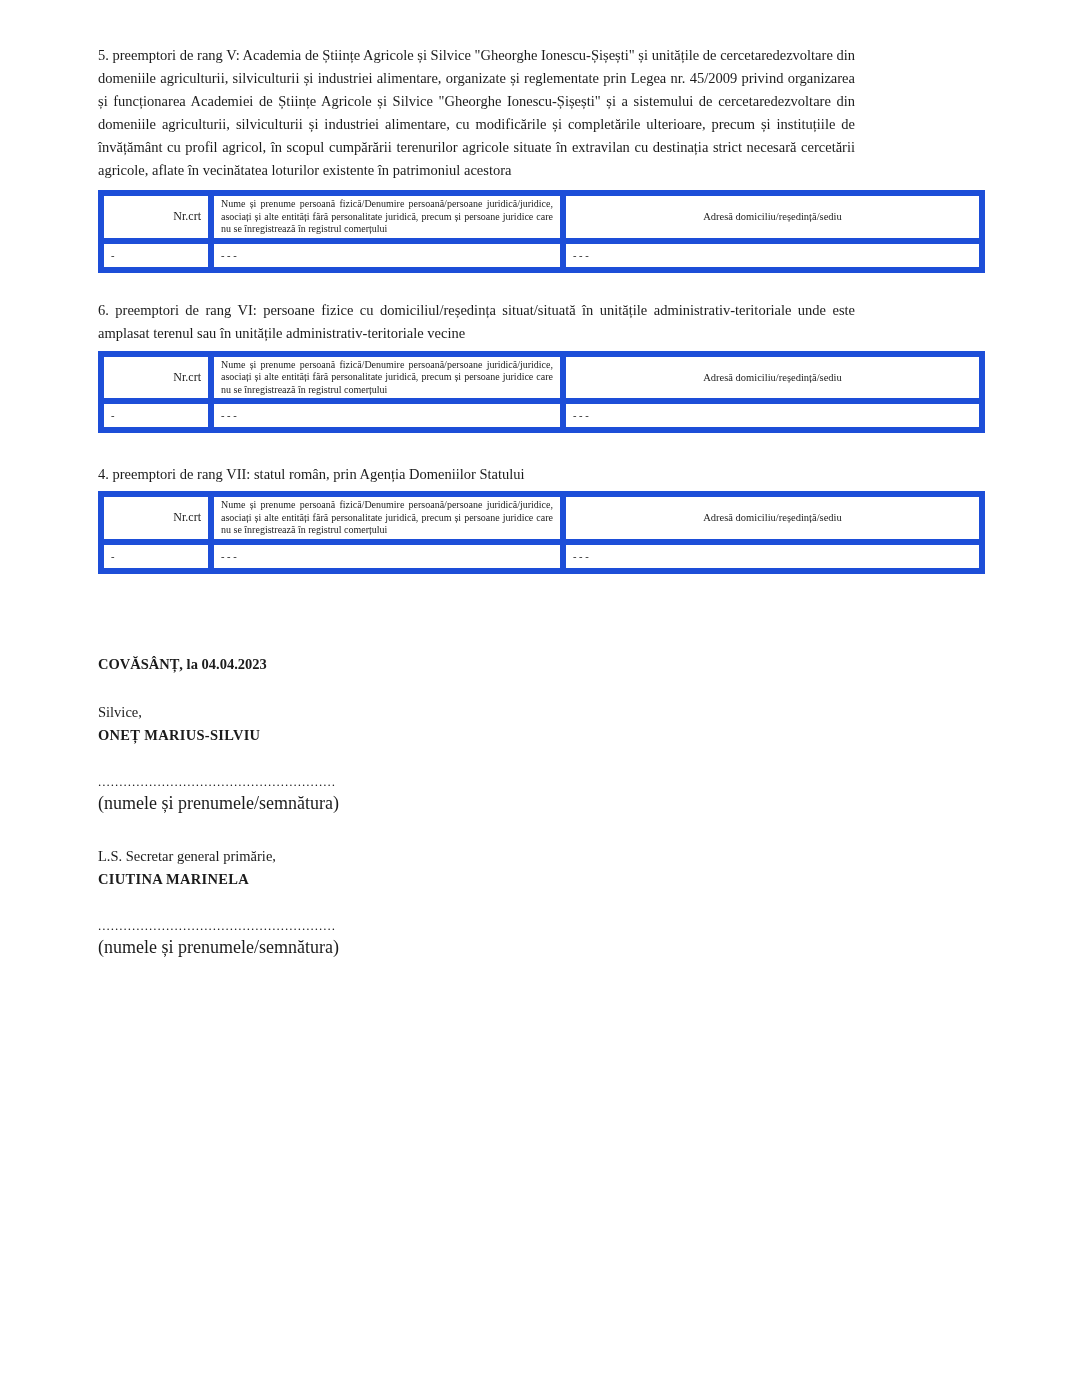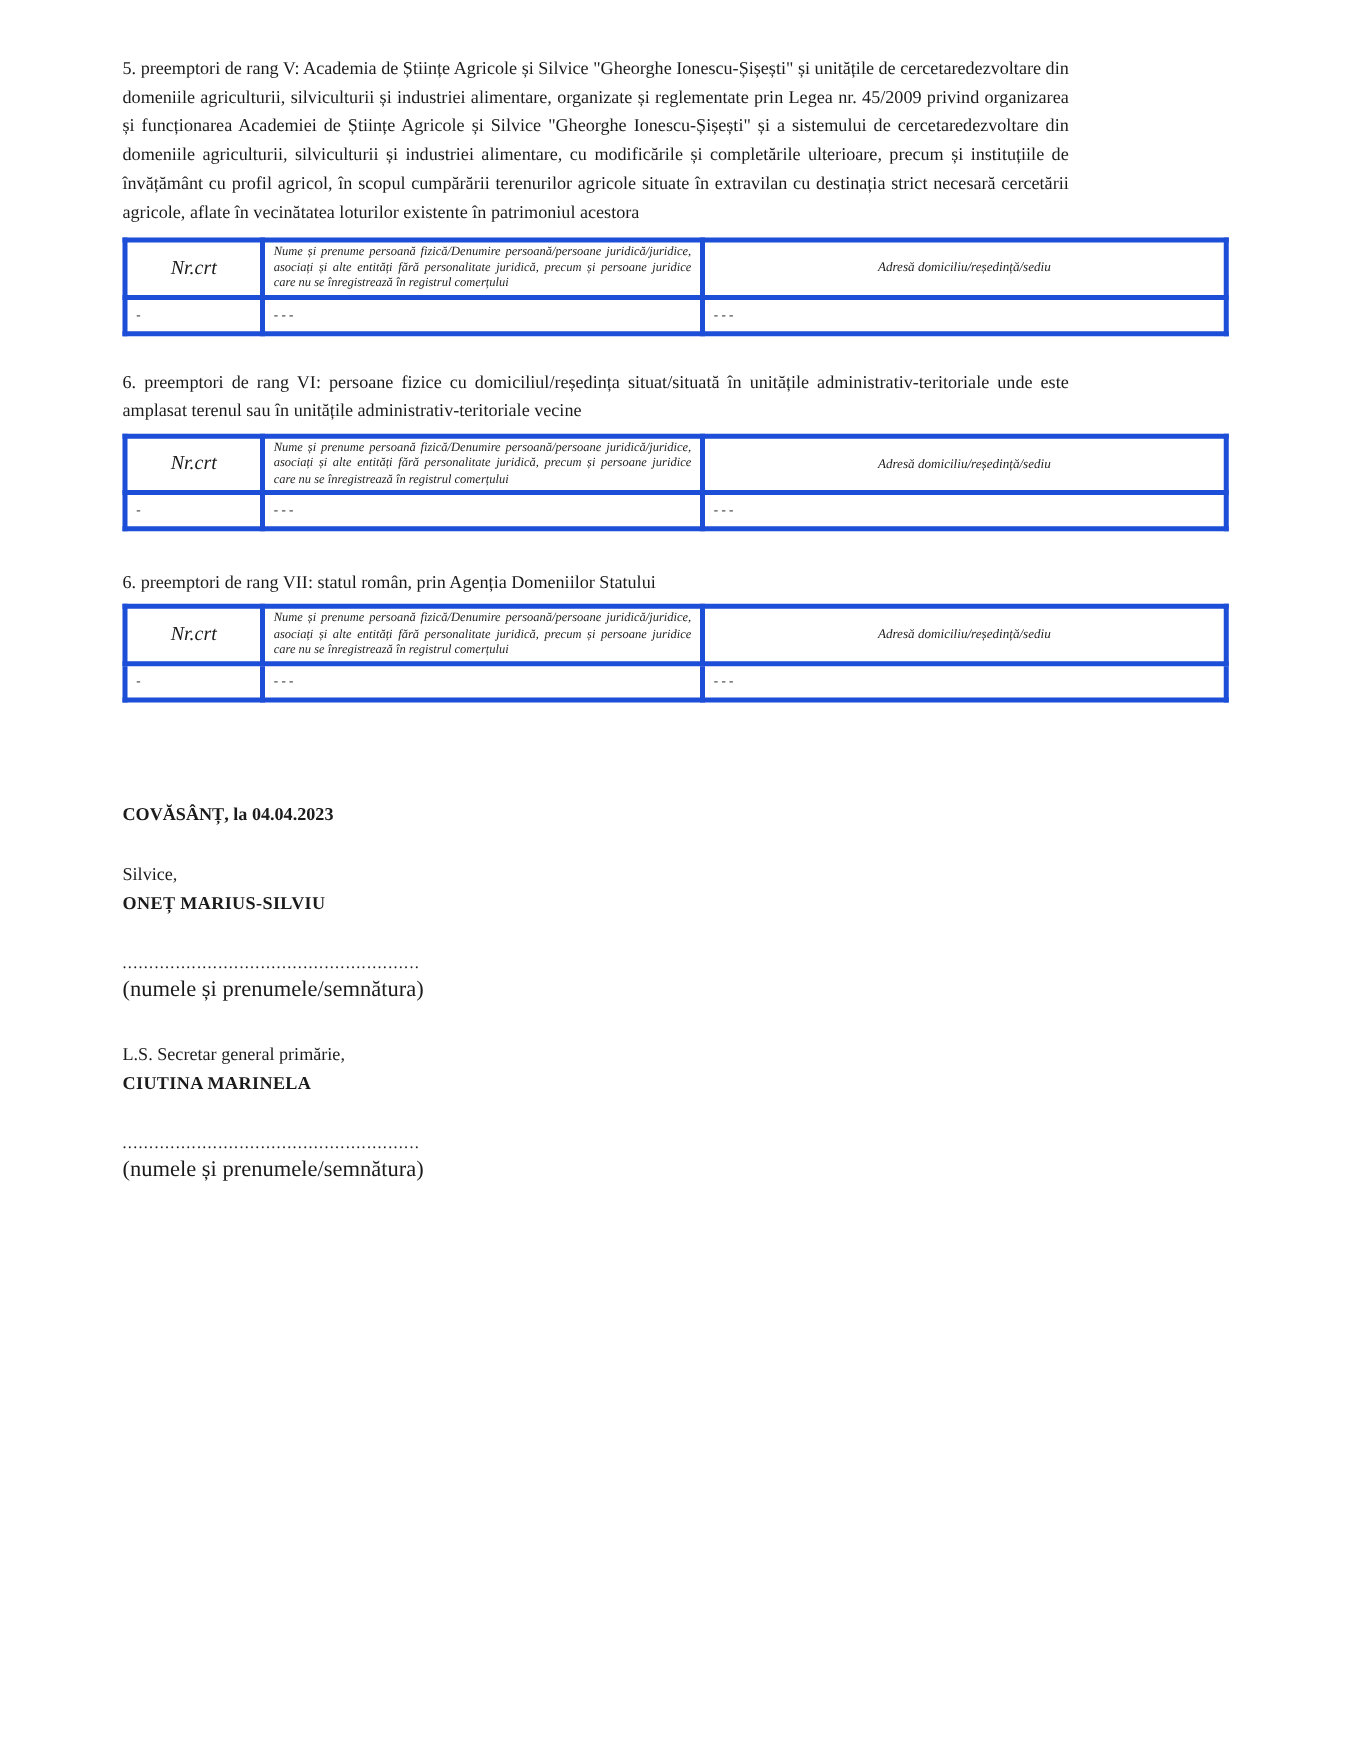--- a/index.html
+++ b/index.html
@@ -33,32 +33,31 @@
   table.ptable {
     width: 881px;
     table-layout: fixed;
     border-collapse: collapse;
     border: 2px solid #2b2b2b;
   }
   table.ptable col.c1 { width: 110px; }
   table.ptable col.c2 { width: 352px; }
   table.ptable col.c3 { width: 419px; }
   table.ptable th, table.ptable td {
-    border: 4px solid #1d4ed8;
+    border: 6px solid #1d4ed8;
     font-weight: normal;
     vertical-align: middle;
     padding: 2px 7px;
     overflow: hidden;
-    font-style: italic;
   }
   table.ptable thead tr { height: 44px; }
   table.ptable tbody tr { height: 29px; }
   th.th-nr {
-    font-size: 16px;
-    text-align: center;
+    font-size: 12px;
+    text-align: right;
   }
   th.th-name {
     font-size: 10px;
     line-height: 12.5px;
     text-align: justify;
   }
   th.th-addr {
     font-size: 10.5px;
     text-align: center;
   }
@@ -149,21 +148,21 @@
     </thead>
     <tbody>
       <tr>
         <td class="td-cell">-</td>
         <td class="td-cell">- - -</td>
         <td class="td-cell">- - -</td>
       </tr>
     </tbody>
   </table>
 
-  <p class="para para-7">6. preemptori de rang VII: statul român, prin Agenția Domeniilor Statului</p>
+  <p class="para para-7">4. preemptori de rang VII: statul român, prin Agenția Domeniilor Statului</p>
 
   <table class="ptable t3">
     <colgroup>
         <col class="c1">
         <col class="c2">
         <col class="c3">
       </colgroup>
     <thead>
       <tr>
         <th class="th-nr">Nr.crt</th>

